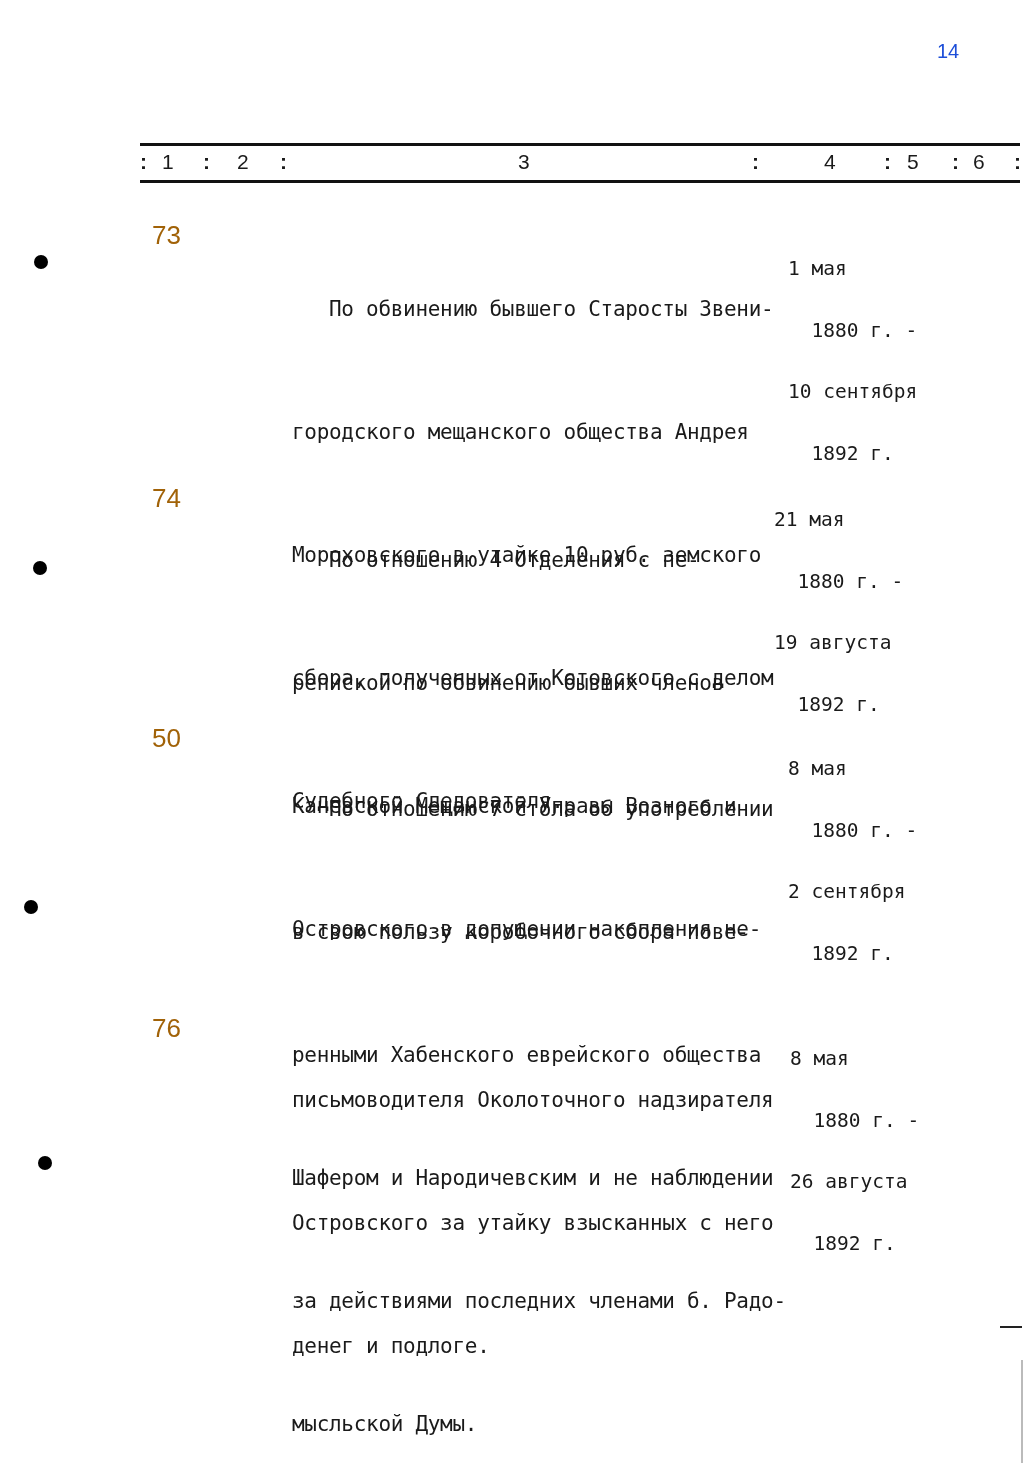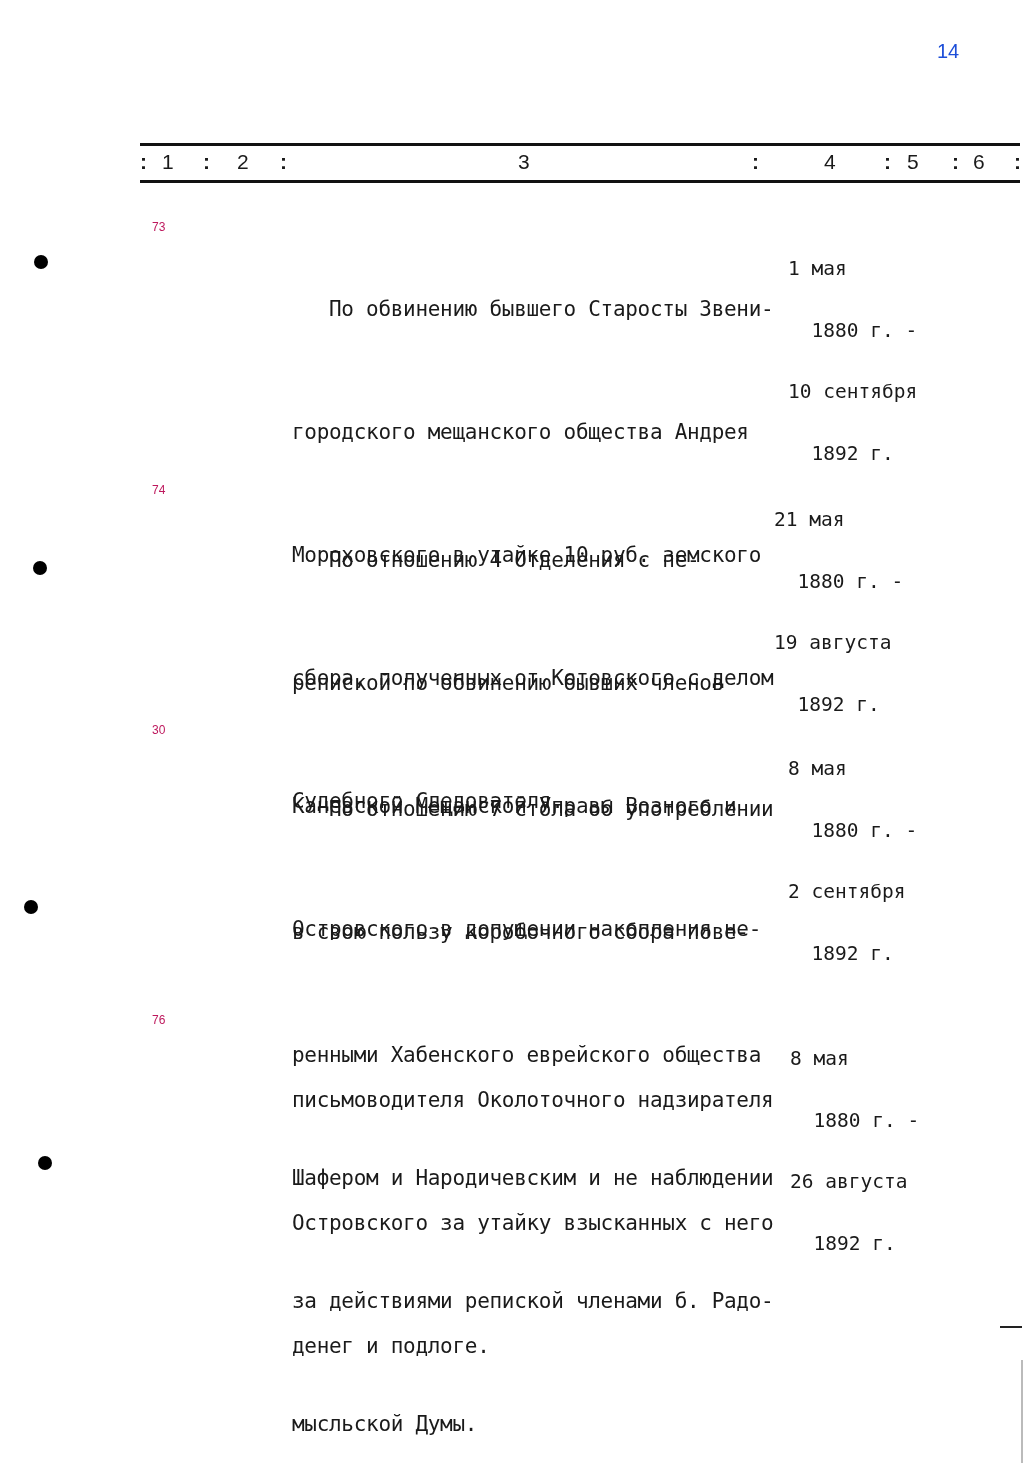--- a/index.html
+++ b/index.html
@@ -43,22 +43,22 @@
     }
     .header-row span {
       position: absolute;
       top: 0;
     }
     .colon { font-weight: bold; }
     .entry-num {
       position: absolute;
       left: 152px;
       font-family: "Liberation Sans", sans-serif;
-      font-size: 12px;
-      color: #be185d;
+      font-size: 26px;
+      color: #a16207;
     }
     .entry-text {
       position: absolute;
       left: 292px;
       width: 510px;
       font-size: 21px;
       line-height: 41px;
       letter-spacing: -0.3px;
       white-space: pre;
     }
@@ -146,27 +146,27 @@
     </div>
     <div class="entry-date" style="left:774px; top:469px">
       <div>21 мая</div>
       <div>  1880 г. -</div>
       <div>19 августа</div>
       <div>  1892 г.</div>
     </div>
   </div>
 
   <div>
-    <div class="entry-num" style="top:723px">30</div>
+    <div class="entry-num" style="top:723px">50</div>
     <div class="entry-text" style="top:707px">
       <div>   По отношению 7 стола об употреблении</div>
       <div>в свою пользу коробочного сбора пове-</div>
       <div>ренными Хабенского еврейского общества</div>
       <div>Шафером и Народичевским и не наблюдении</div>
-      <div>за действиями репиской членами б. Радо-</div>
+      <div>за действиями последних членами б. Радо-</div>
       <div>мысльской Думы.</div>
     </div>
     <div class="entry-date" style="left:788px; top:718px">
       <div>8 мая</div>
       <div>  1880 г. -</div>
       <div>2 сентября</div>
       <div>  1892 г.</div>
     </div>
   </div>
 

